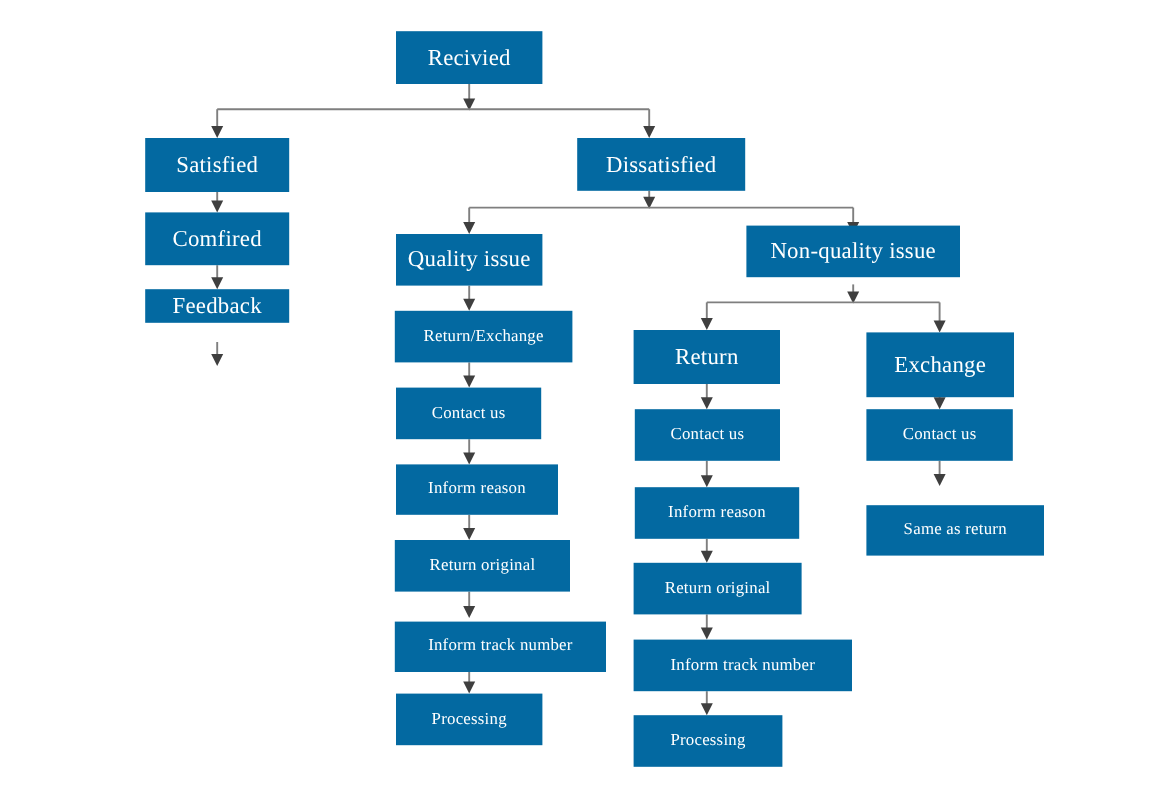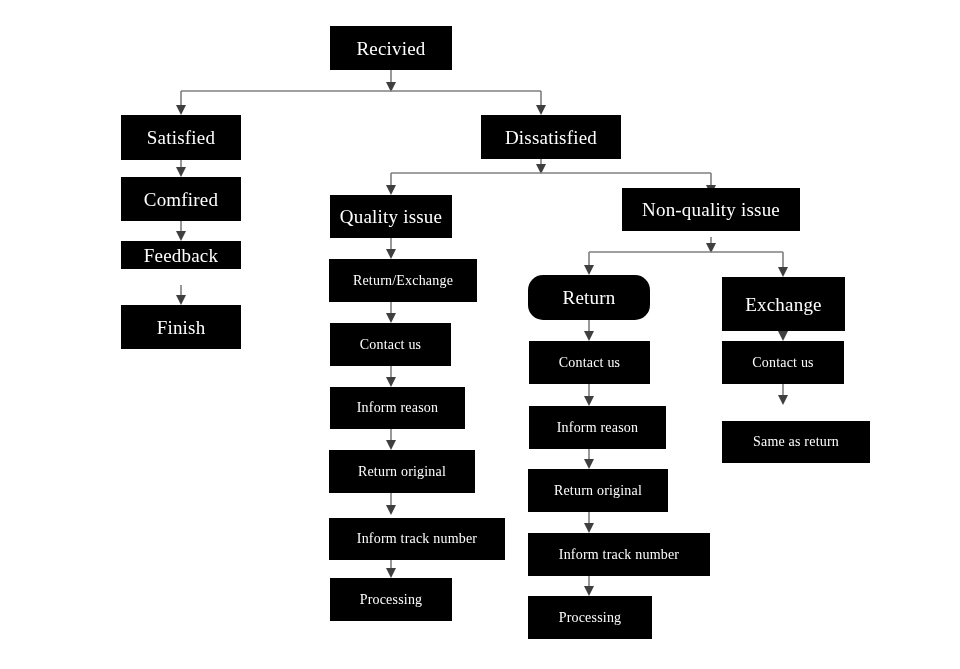--- a/index.html
+++ b/index.html
@@ -12,21 +12,21 @@
   }
   #canvas {
     position: relative;
     width: 960px;
     height: 669px;
     background: #ffffff;
     overflow: hidden;
   }
   .node {
     position: absolute;
-    background: #000000;
+    background: #0369a1;
     color: #ffffff;
     display: flex;
     align-items: center;
     justify-content: center;
     font-family: "Liberation Serif", "DejaVu Serif", serif;
     font-size: 19px;
     line-height: 1;
     letter-spacing: 0.2px;
     white-space: nowrap;
     box-sizing: border-box;
@@ -125,23 +125,20 @@
 
   <div class="node" style="left:121px; top:177px; width:120px; height:44px;">
     <span>Comfired</span>
   </div>
   <div class="node" style="left:121px; top:115px; width:120px; height:45px;">
     <span>Satisfied</span>
   </div>
   <div class="node" style="left:121px; top:241px; width:120px; height:28px;">
     <span>Feedback</span>
   </div>
-  <div class="node" style="left:121px; top:305px; width:120px; height:44px;">
-    <span>Finish</span>
-  </div>
 
   <div class="node" style="left:481px; top:115px; width:140px; height:44px;">
     <span>Dissatisfied</span>
   </div>
 
   <div class="node" style="left:330px; top:195px; width:122px; height:43px;">
     <span>Quality issue</span>
   </div>
   <div class="node small" style="left:329px; top:259px; width:148px; height:43px;">
     <span>Return/Exchange</span>
@@ -159,21 +156,21 @@
     <span>Inform track number</span>
   </div>
   <div class="node small" style="left:330px; top:578px; width:122px; height:43px;">
     <span>Processing</span>
   </div>
 
   <div class="node" style="left:622px; top:188px; width:178px; height:43px;">
     <span>Non-quality issue</span>
   </div>
 
-  <div class="node" style="left:528px; top:275px; width:122px; height:45px;border-radius:15px;">
+  <div class="node" style="left:528px; top:275px; width:122px; height:45px;">
     <span>Return</span>
   </div>
   <div class="node small" style="left:529px; top:341px; width:121px; height:43px;">
     <span>Contact us</span>
   </div>
   <div class="node small" style="left:529px; top:406px; width:137px; height:43px;">
     <span>Inform reason</span>
   </div>
   <div class="node small" style="left:528px; top:469px; width:140px; height:43px;">
     <span>Return original</span>

